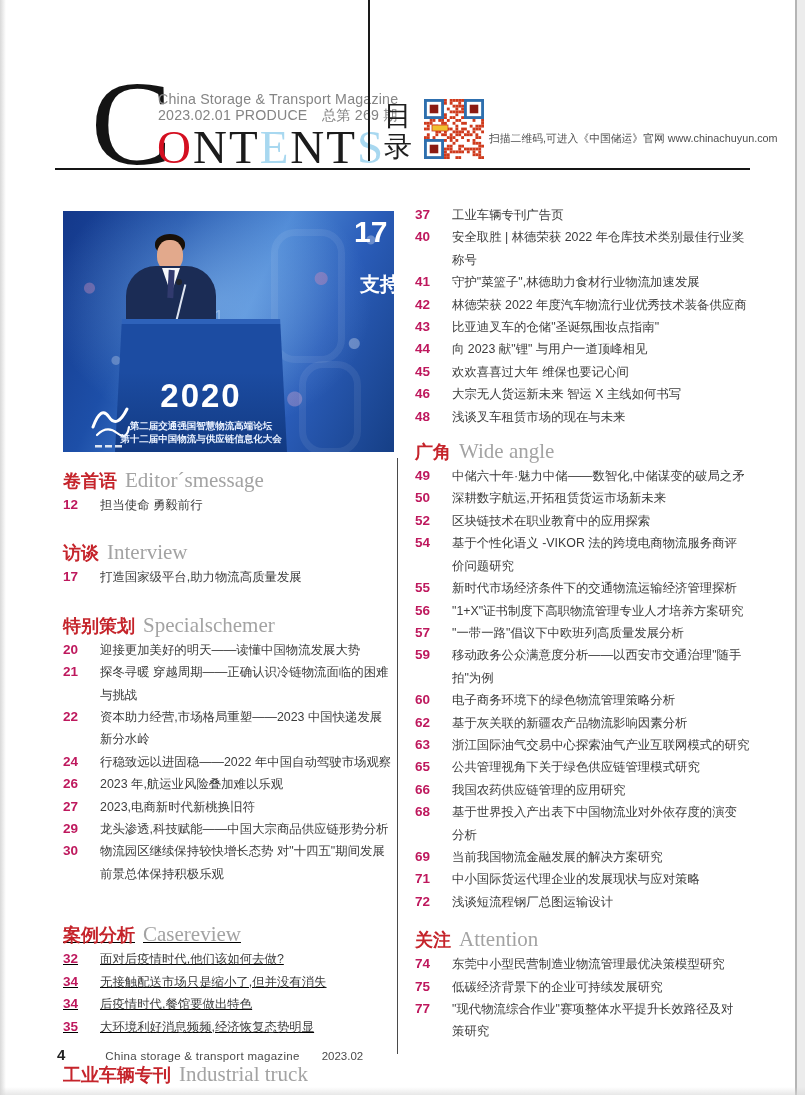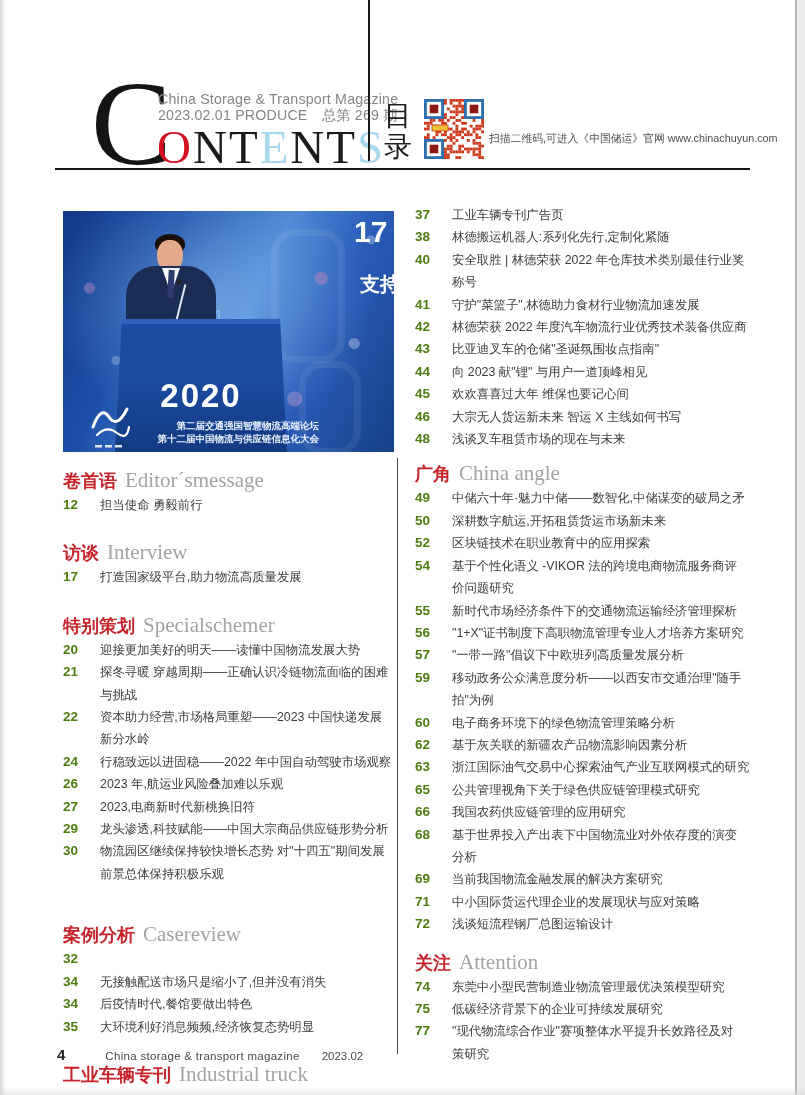--- a/index.html
+++ b/index.html
@@ -26,26 +26,26 @@
   .hdr-rule{position:absolute;left:55px;top:168px;width:695px;height:2px;background:#151515;}
   
   .col{position:absolute;}
   #left-col{left:63px;top:211px;width:331px;}
   #right-col{left:415px;top:204px;width:360px;}
   .col-divider{position:absolute;left:397px;top:458px;width:1px;height:596px;background:#4a4a4a;}
   .sec-h{line-height:25px;white-space:nowrap;}
   .sec-zh{color:#c5242b;font-weight:bold;font-size:18px;}
   .sec-en{color:#a3a3a3;font-family:"Liberation Serif","DejaVu Serif",serif;font-size:21px;margin-left:8px;}
   .entry{display:flex;}
-  .pg{width:37px;flex:0 0 37px;font-weight:bold;font-size:13.5px;color:#4d7c0f;line-height:22.4px;}
+  .pg{width:37px;flex:0 0 37px;font-weight:bold;font-size:13.5px;color:#be185d;line-height:22.4px;}
   .tt{font-size:12.4px;color:#3c3c3c;}
   .tt > div{line-height:22.4px;white-space:nowrap;}
   #left-col .sec{margin-top:24px;}
   #left-col .sec:nth-child(2){margin-top:16px;}
-  #left-col .sec:nth-child(5){margin-top:37px;}
+  #left-col .sec:nth-child(5){margin-top:37px;text-decoration:underline;}
   #right-col .sec{margin-top:11px;}
   #right-col .sec:first-child{margin-top:0;}
   #right-col .sec:nth-child(3){margin-top:14px;}
   
   .photo{position:relative;width:331px;height:241px;overflow:hidden;
     background:
       radial-gradient(circle at 78% 28%, rgba(233,140,180,.35) 0 6px, transparent 7px),
       radial-gradient(circle at 88% 55%, rgba(255,255,255,.30) 0 5px, transparent 6px),
       radial-gradient(circle at 70% 78%, rgba(250,180,210,.30) 0 7px, transparent 8px),
       radial-gradient(circle at 8% 32%,  rgba(230,150,190,.35) 0 5px, transparent 6px),
@@ -65,21 +65,21 @@
   .shirt{position:absolute;left:99px;top:57px;width:18px;height:26px;background:#f5f7fa;
          clip-path:polygon(0 0,100% 0,50% 100%);}
   .tie{position:absolute;left:105px;top:59px;width:6px;height:28px;background:#313a6e;transform:rotate(3deg);}
   .mic{position:absolute;left:117px;top:73px;width:2px;height:36px;background:#dfe6f2;transform:rotate(14deg);}
   .mic-head{position:absolute;left:113px;top:68px;width:6px;height:6px;border-radius:50%;background:#20242c;}
   .podium{position:absolute;left:52px;top:108px;width:172px;height:133px;
          clip-path:polygon(4% 0,96% 0,100% 100%,0 100%);
          background:linear-gradient(#2e62ba 0 5px,#1c4ca2 5px 40%,#123a82 100%);}
   .podium-year{position:absolute;left:52px;top:166px;width:172px;text-align:center;color:#fff;
          font-weight:bold;font-size:33px;letter-spacing:2px;}
-  .podium-line{position:absolute;left:20px;width:236px;text-align:right;color:#eaf2ff;
+  .podium-line{position:absolute;left:20px;width:236px;text-align:center;color:#eaf2ff;
          font-weight:bold;font-size:9.5px;white-space:nowrap;}
   .pl1{top:209px;} .pl2{top:222px;}
   .calli{position:absolute;left:24px;top:190px;}
   
   .footer{position:absolute;left:57px;top:1046px;display:flex;align-items:baseline;color:#4a4a4a;}
   .f-num{font-weight:bold;font-size:15px;color:#222;}
   .f-mag{margin-left:40px;font-size:11.5px;letter-spacing:.3px;}
   .f-issue{margin-left:22px;font-size:11.5px;}
 </style>
 </head>
@@ -352,20 +352,23 @@
           <div class="tt">
             <div>物流园区继续保持较快增长态势 对"十四五"期间发展</div>
             <div>前景总体保持积极乐观</div>
           </div>
         </div>
       </div>
       <div class="sec">
         <div class="sec-h"><span class="sec-zh">案例分析</span><span class="sec-en">Casereview</span></div>
         <div class="entry">
           <div class="pg">32</div>
+          <div class="tt">
+            <div>面对后疫情时代,他们该如何去做?</div>
+          </div>
         </div>
         <div class="entry">
           <div class="pg">34</div>
           <div class="tt">
             <div>无接触配送市场只是缩小了,但并没有消失</div>
           </div>
         </div>
         <div class="entry">
           <div class="pg">34</div>
           <div class="tt">
@@ -383,26 +386,20 @@
         <div class="sec-h"><span class="sec-zh">工业车辆专刊</span><span class="sec-en">Industrial truck</span></div>
       </div>
     </div>
 
   <div class="col" id="right-col">
       <div class="sec">
         <div class="entry">
           <div class="pg">37</div>
           <div class="tt">
             <div>工业车辆专刊广告页</div>
-          </div>
-        </div>
-        <div class="entry">
-          <div class="pg">38</div>
-          <div class="tt">
-            <div>林德搬运机器人:系列化先行,定制化紧随</div>
           </div>
         </div>
         <div class="entry">
           <div class="pg">40</div>
           <div class="tt">
             <div>安全取胜 | 林德荣获 2022 年仓库技术类别最佳行业奖</div>
             <div>称号</div>
           </div>
         </div>
         <div class="entry">
@@ -442,21 +439,21 @@
           </div>
         </div>
         <div class="entry">
           <div class="pg">48</div>
           <div class="tt">
             <div>浅谈叉车租赁市场的现在与未来</div>
           </div>
         </div>
       </div>
       <div class="sec">
-        <div class="sec-h"><span class="sec-zh">广角</span><span class="sec-en">China angle</span></div>
+        <div class="sec-h"><span class="sec-zh">广角</span><span class="sec-en">Wide angle</span></div>
         <div class="entry">
           <div class="pg">49</div>
           <div class="tt">
             <div>中储六十年·魅力中储——数智化,中储谋变的破局之矛</div>
           </div>
         </div>
         <div class="entry">
           <div class="pg">50</div>
           <div class="tt">
             <div>深耕数字航运,开拓租赁货运市场新未来</div>

